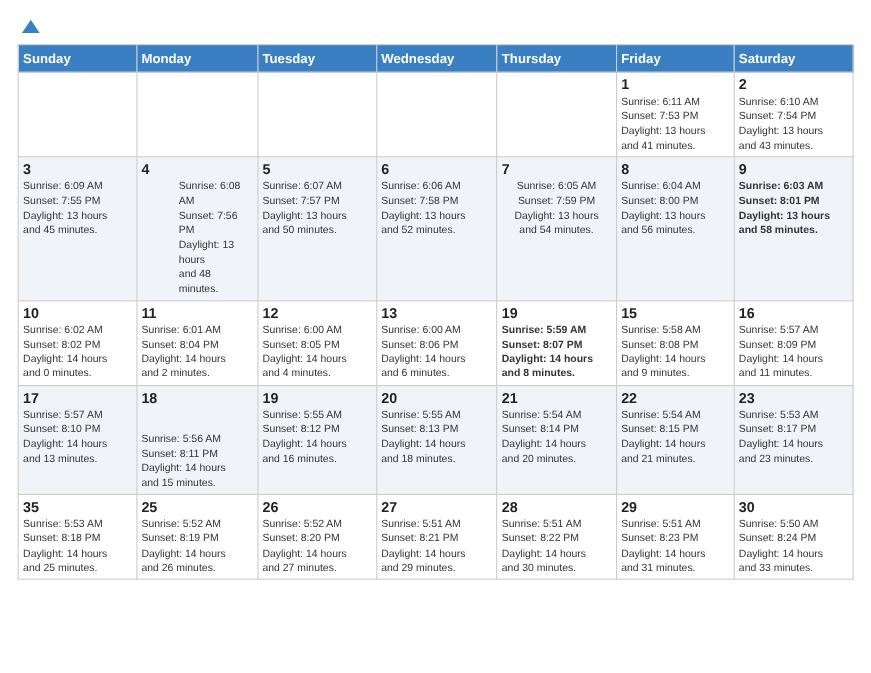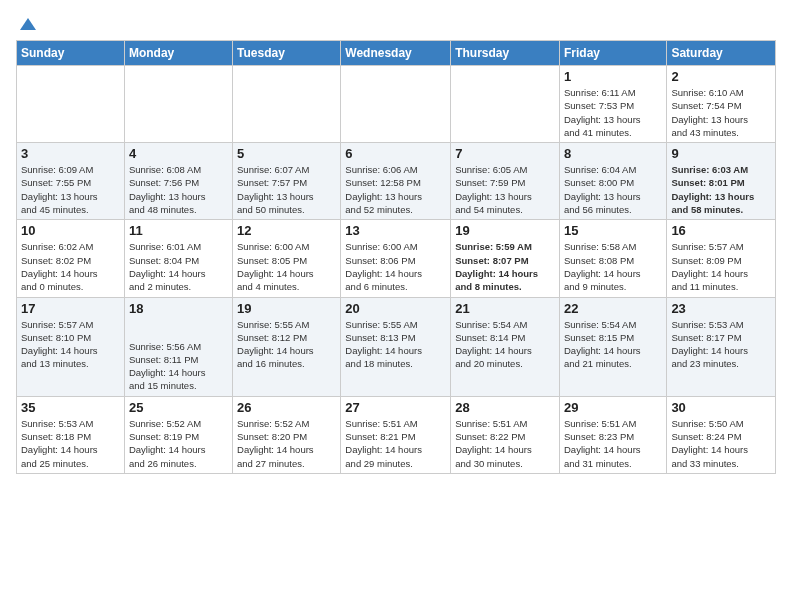--- a/index.html
+++ b/index.html
@@ -151,42 +151,42 @@
       <tr>
         <td>
           <span class="day-num">3</span>
           <div class="day-info" style="white-space: pre-line;">Sunrise: 6:09 AM
 Sunset: 7:55 PM
 Daylight: 13 hours
 and 45 minutes.</div>
         </td>
         <td>
           <span class="day-num">4</span>
-          <div class="day-info" style="white-space: pre-line;">Sunrise: 6:08 AM
+          <div class="day-info" style="white-space: pre-line; margin-left: 34px;">Sunrise: 6:08 AM
 Sunset: 7:56 PM
 Daylight: 13 hours
 and 48 minutes.</div>
         </td>
         <td>
           <span class="day-num">5</span>
           <div class="day-info" style="white-space: pre-line;">Sunrise: 6:07 AM
 Sunset: 7:57 PM
 Daylight: 13 hours
 and 50 minutes.</div>
         </td>
         <td>
           <span class="day-num">6</span>
           <div class="day-info" style="white-space: pre-line;">Sunrise: 6:06 AM
-Sunset: 12:58 PM
+Sunset: 7:58 PM
 Daylight: 13 hours
 and 52 minutes.</div>
         </td>
         <td>
           <span class="day-num">7</span>
-          <div class="day-info" style="white-space: pre-line;">Sunrise: 6:05 AM
+          <div class="day-info" style="white-space: pre-line; text-align: center;">Sunrise: 6:05 AM
 Sunset: 7:59 PM
 Daylight: 13 hours
 and 54 minutes.</div>
         </td>
         <td>
           <span class="day-num">8</span>
           <div class="day-info" style="white-space: pre-line;">Sunrise: 6:04 AM
 Sunset: 8:00 PM
 Daylight: 13 hours
 and 56 minutes.</div>

